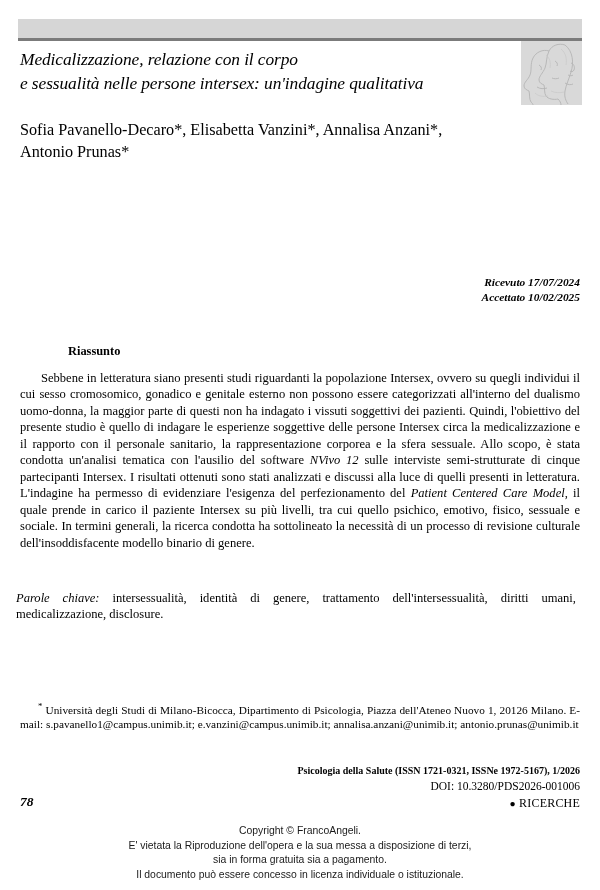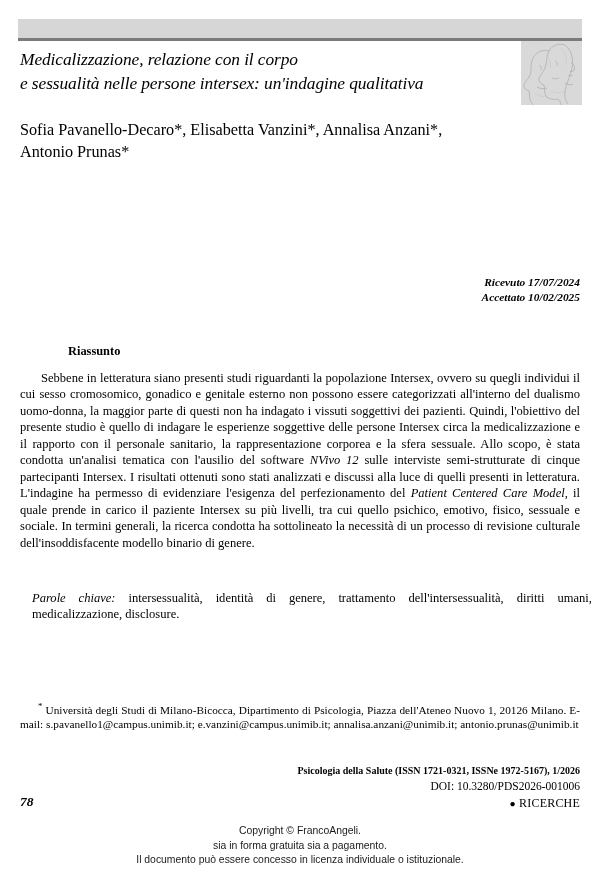--- a/index.html
+++ b/index.html
@@ -110,21 +110,21 @@
     line-height: 16.45px;
     text-align: justify;
     text-justify: inter-word;
   }
   #abstract p {
     margin: 0;
     text-indent: 21px;
   }
   #keywords {
     position: absolute;
-    left: 32px;
+    left: 16px;
     top: 590px;
     width: 560px;
     font-size: 12.55px;
     line-height: 16.45px;
     text-align: justify;
   }
   #keywords p { margin: 0; }
   .ital { font-style: italic; }
 
   
@@ -253,17 +253,18 @@
     <p><span class="fnmark">*</span><span> Università degli Studi di Milano-Bicocca, Dipartimento di Psicologia, Piazza dell'Ateneo Nuovo 1, 20126 Milano. E-mail: s.pavanello1@campus.unimib.it; e.vanzini@campus.unimib.it; annalisa.anzani@unimib.it; antonio.prunas@unimib.it</span></p>
   </div>
 
   <div id="journal-line">Psicologia della Salute (ISSN 1721-0321, ISSNe 1972-5167), 1/2026</div>
   <div id="doi-line">DOI: 10.3280/PDS2026-001006</div>
   <div id="page-number">78</div>
   <div id="section-label"><span class="dot">●</span><span> RICERCHE</span></div>
 
   <div id="copyright">
     <span>Copyright © FrancoAngeli.</span>
+    <span>E' vietata la Riproduzione dell'opera e la sua messa a disposizione di terzi,</span>
     <span>sia in forma gratuita sia a pagamento.</span>
     <span>Il documento può essere concesso in licenza individuale o istituzionale.</span>
   </div>
 
 </div>
 
 </body></html>

